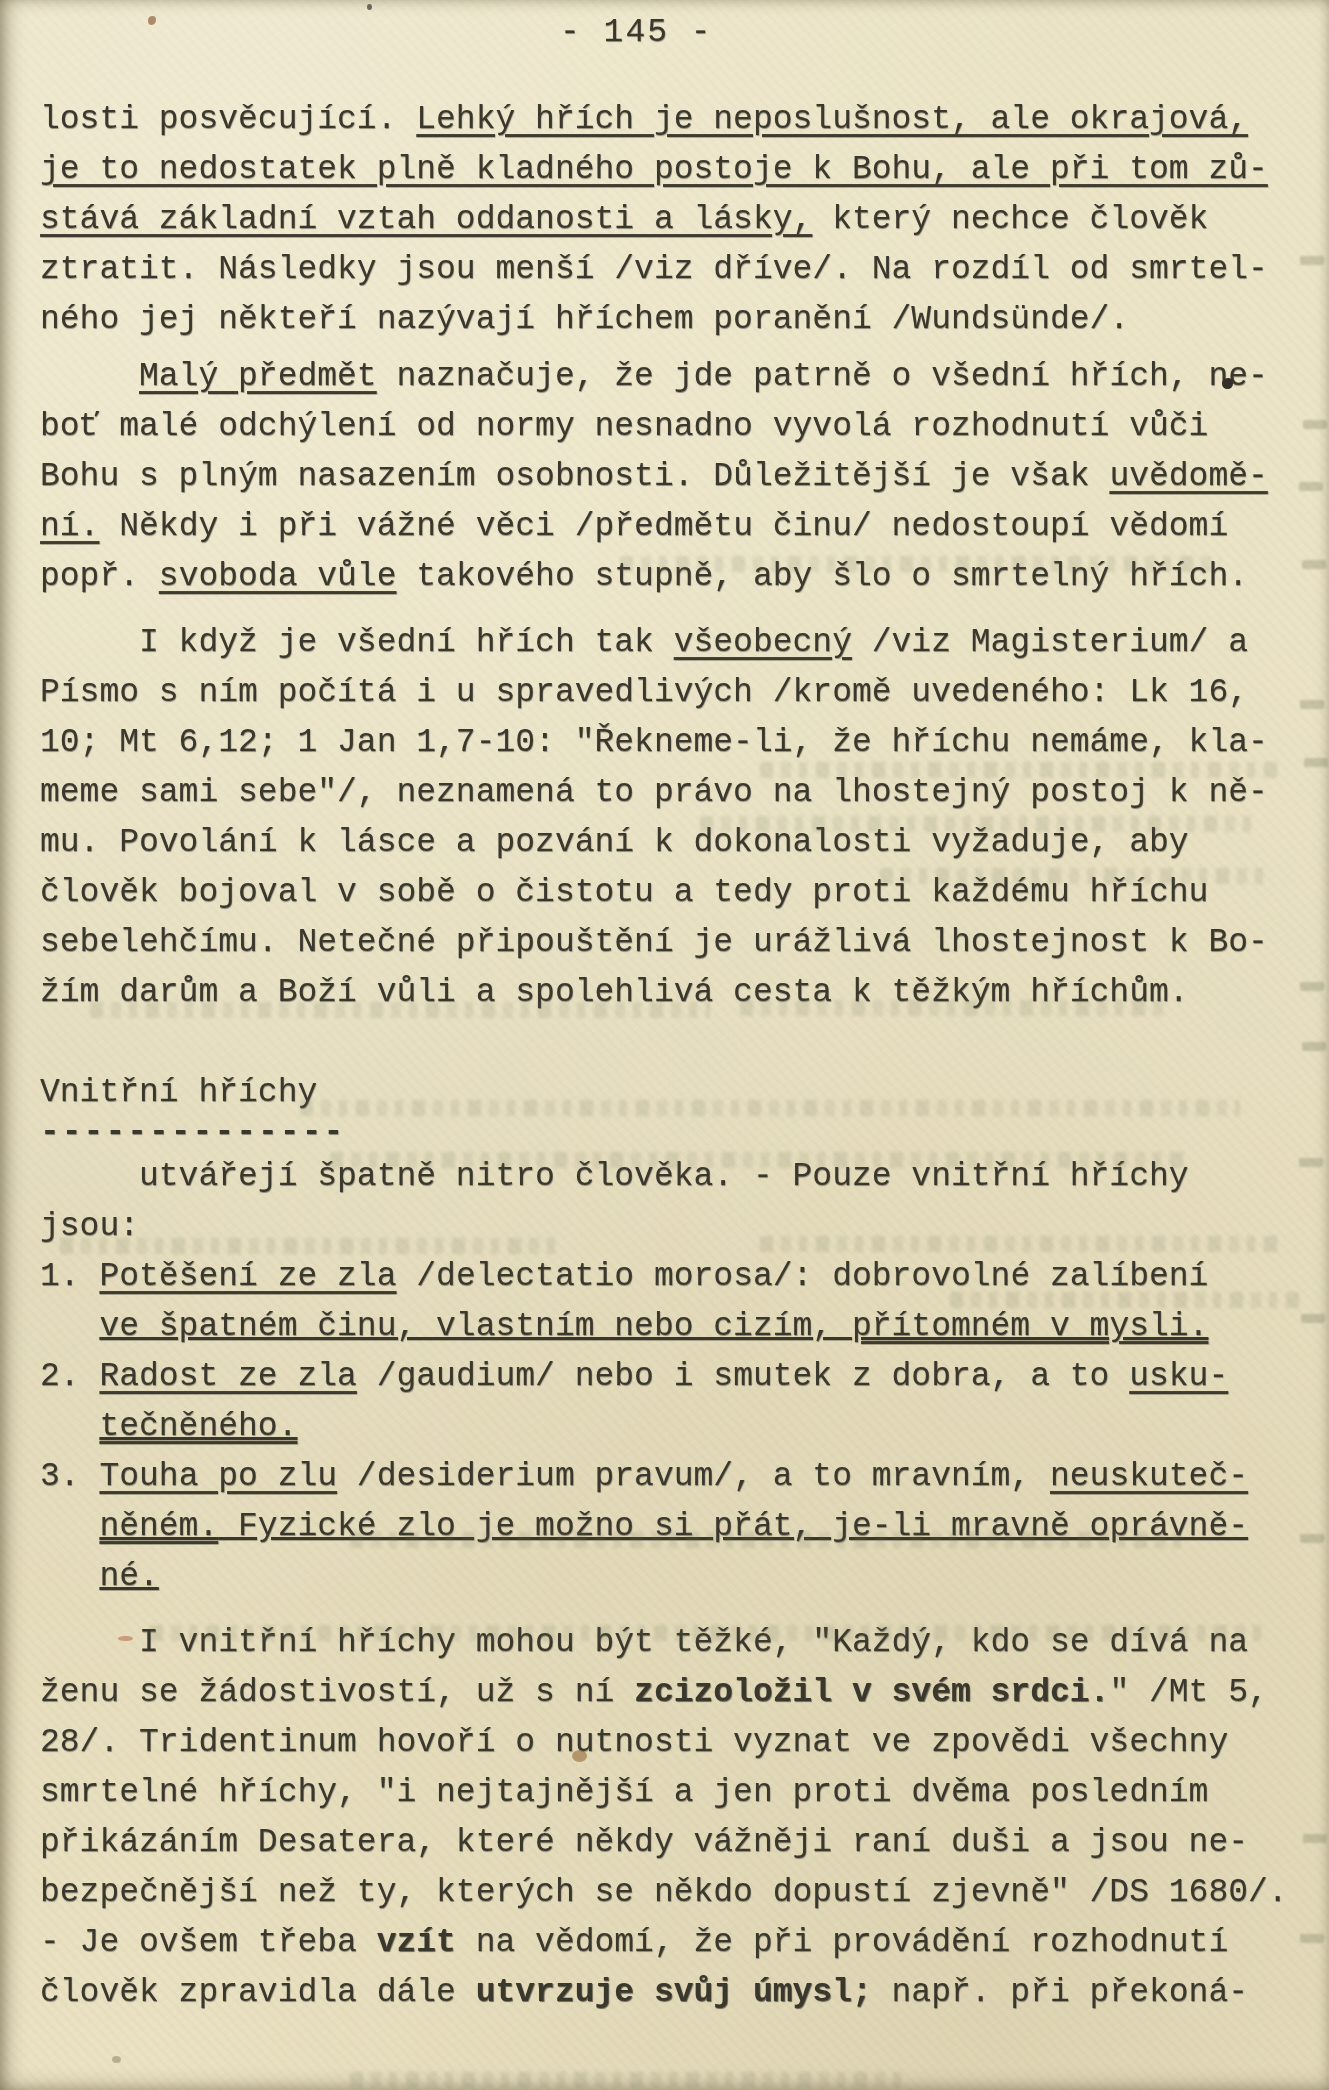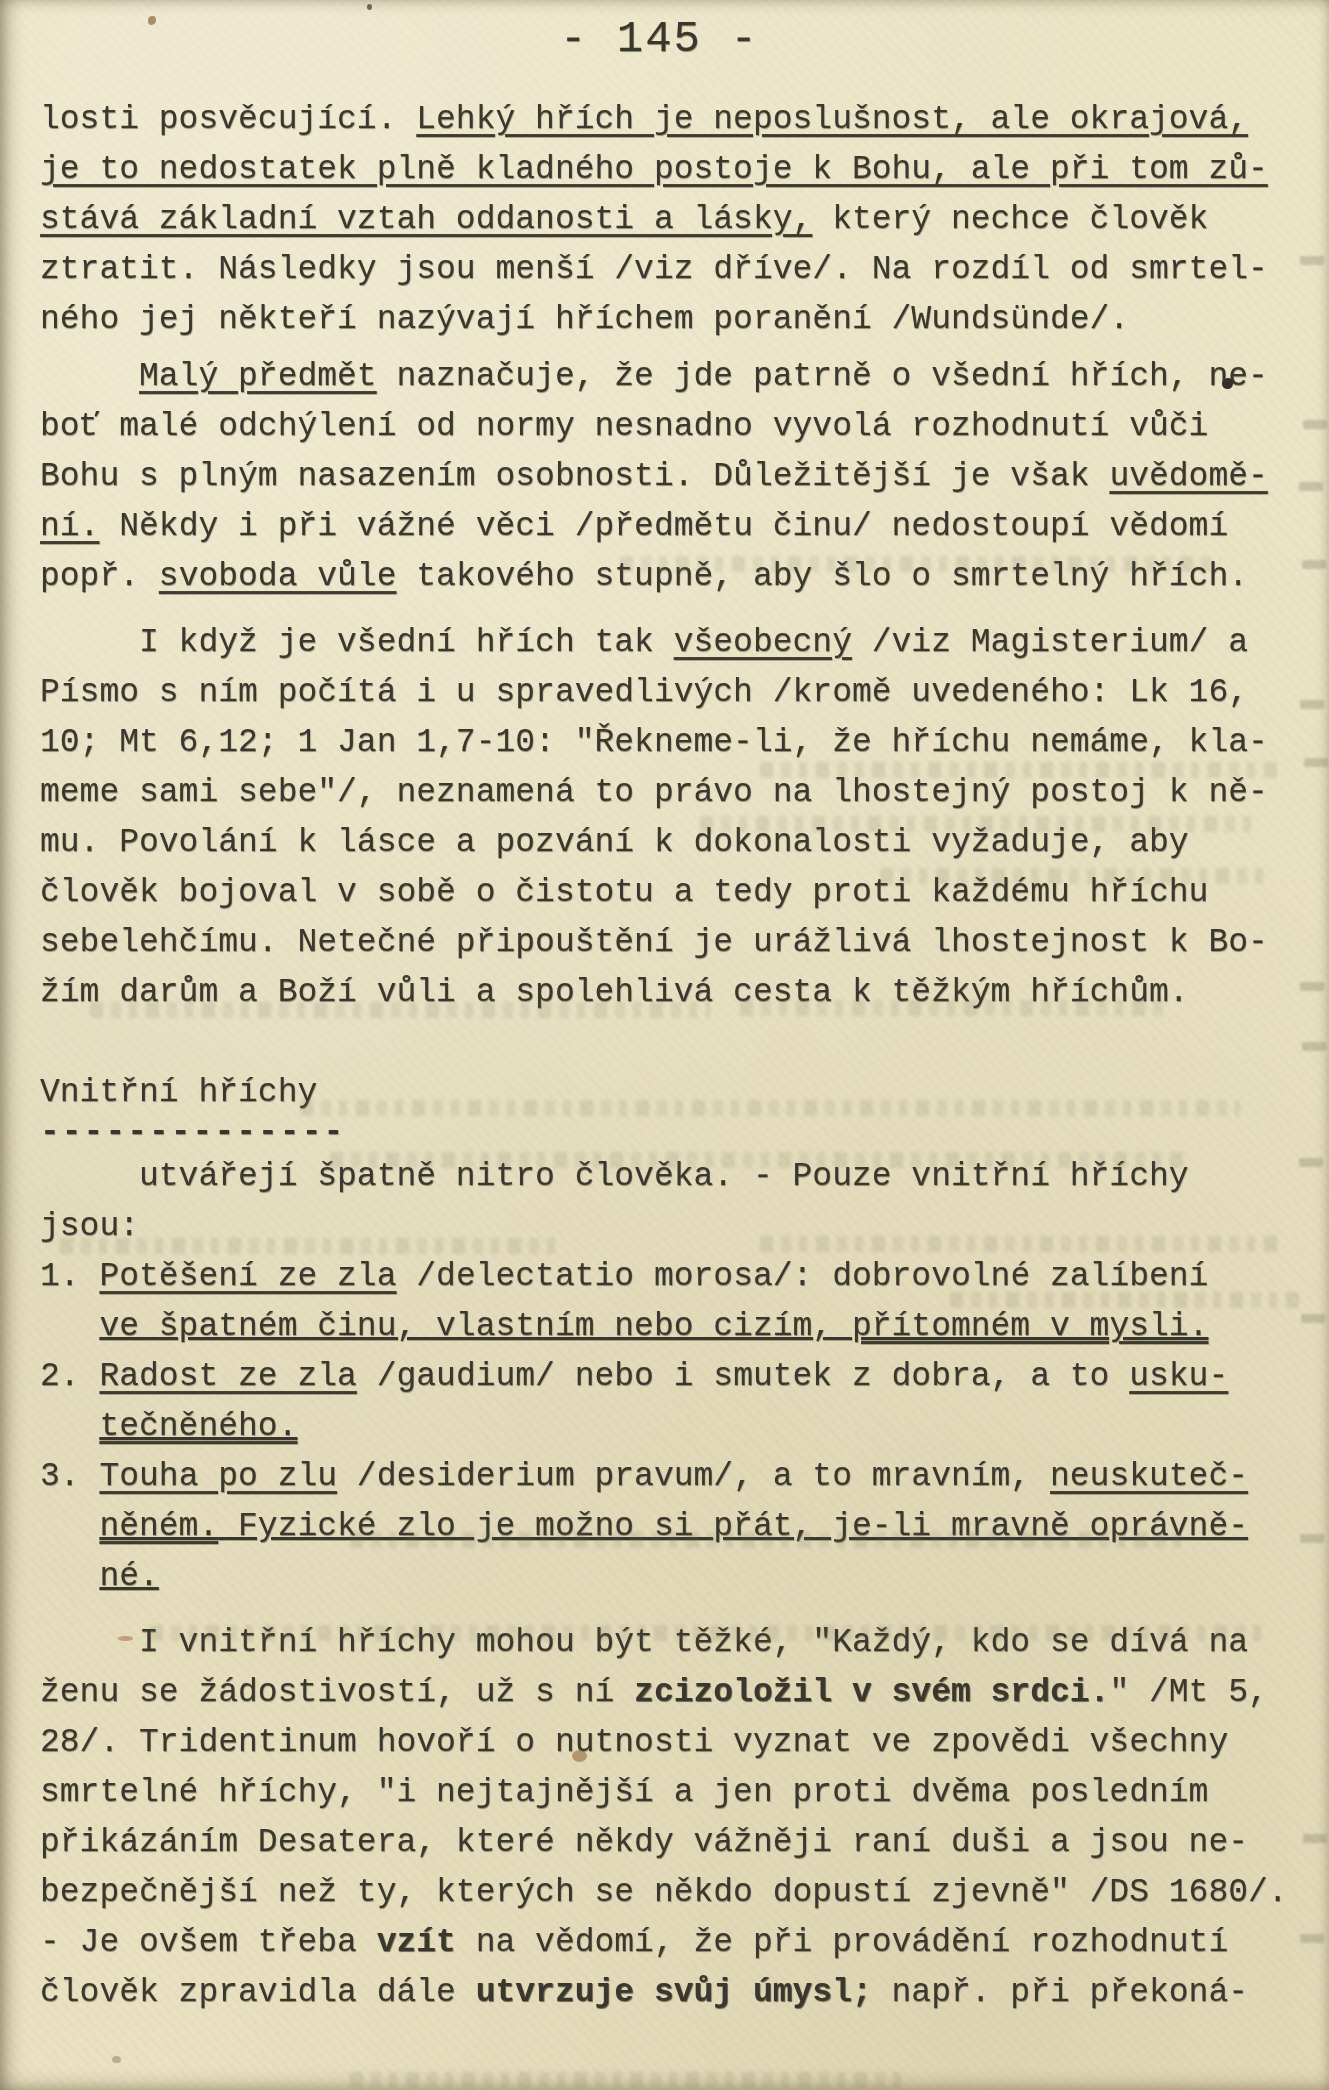--- a/index.html
+++ b/index.html
@@ -20,21 +20,21 @@
     box-shadow:
       inset 16px 0 20px -12px rgba(88,78,52,.6),
       inset -9px 0 16px -11px rgba(88,78,52,.38),
       inset 0 10px 18px -13px rgba(88,78,52,.42),
       inset 0 -14px 20px -13px rgba(88,78,52,.48);
     font-family:"Liberation Mono","DejaVu Sans Mono",monospace;
     color:#3a372d;
   }
   .page-number{
     position:absolute;left:560px;top:14px;
-    font-size:44px;letter-spacing:2px;
+    font-size:33px;letter-spacing:2px;
     text-shadow:0.5px 0.7px 0.8px rgba(56,53,43,.55);
   }
   .body-text{
     position:absolute;left:40px;top:95px;width:1268px;
     font-size:33px;line-height:50px;
     white-space:pre;
     text-shadow:0.5px 0.7px 0.8px rgba(56,53,43,.5);
   }
   .line{height:50px;}
   .line.dashes{height:34px;line-height:30px;font-weight:700;letter-spacing:2px;}

